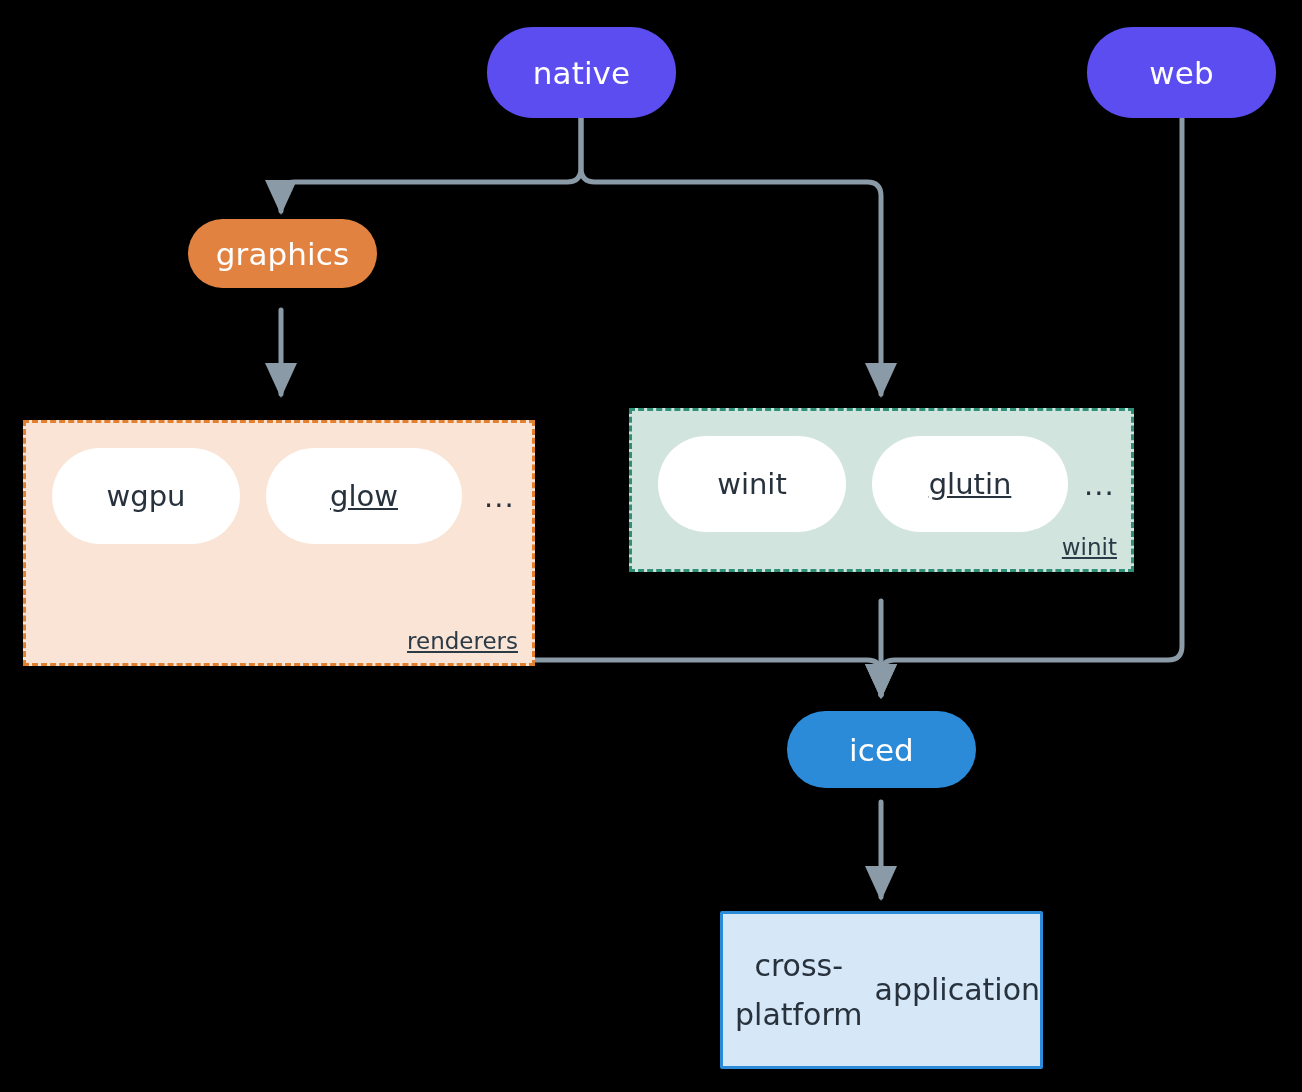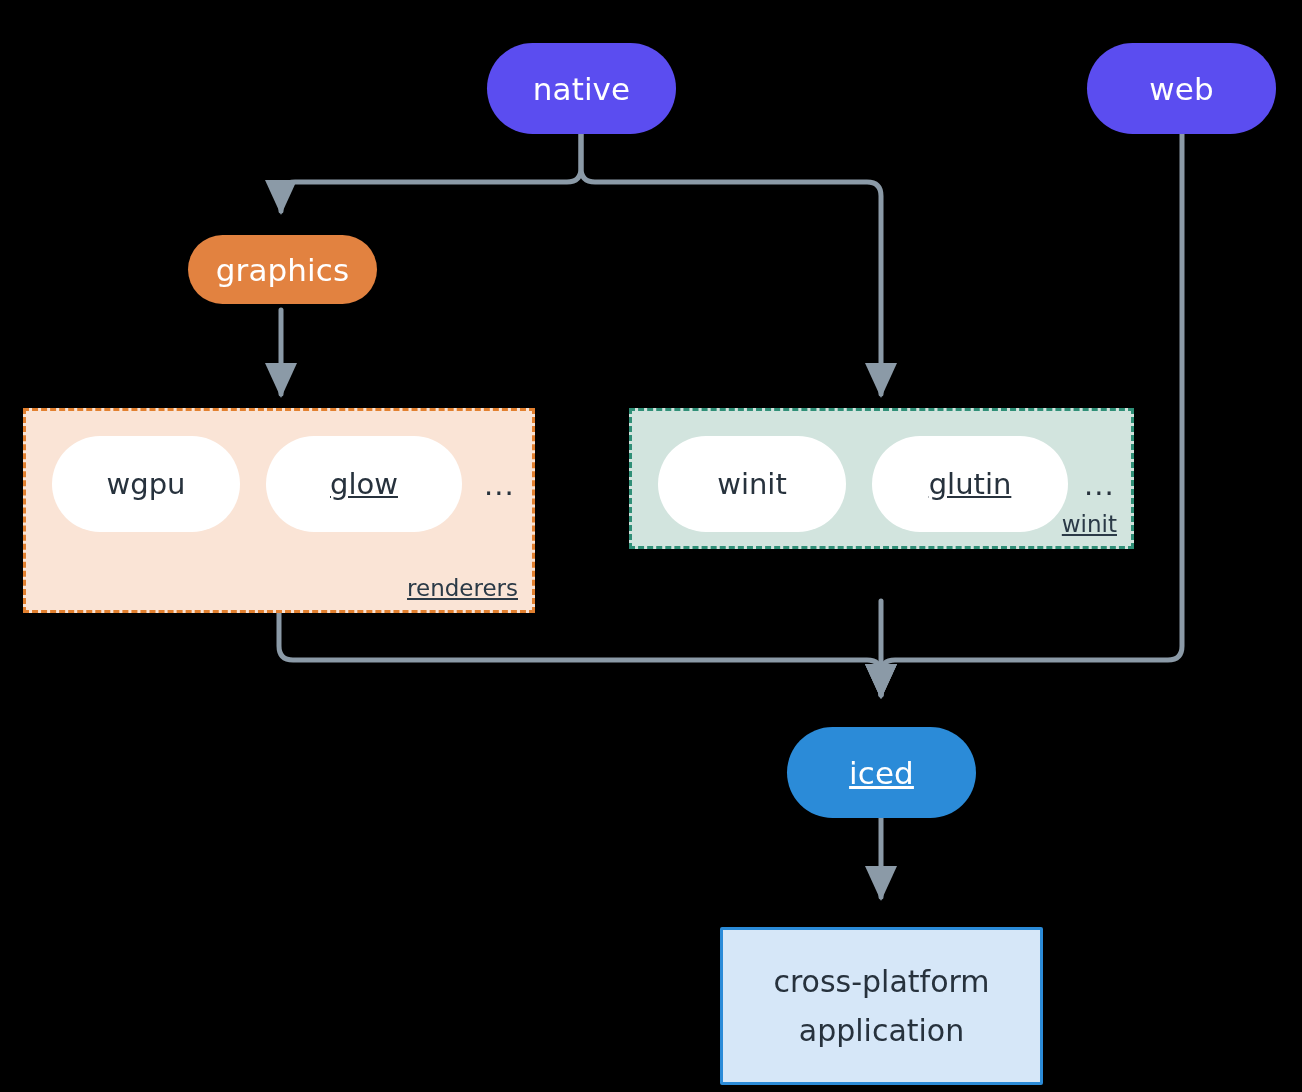--- a/index.html
+++ b/index.html
@@ -29,21 +29,20 @@
     height: 1092px;
     pointer-events: none;
   }
   .node {
     position: absolute;
     box-sizing: border-box;
     display: flex;
     align-items: center;
     justify-content: center;
     text-align: center;
-    margin-top: 16px;
   }
   
   .pill {
     border-radius: 999px;
     color: #ffffff;
     font-size: 31px;
     letter-spacing: 0.1px;
   }
   .pill-native {
     left: 487px; top: 27px;
@@ -55,38 +54,37 @@
     width: 189px; height: 91px;
     background: #5b4df0;
   }
   .pill-graphics {
     left: 188px; top: 219px;
     width: 189px; height: 69px;
     background: #e28240;
   }
   .pill-iced {
     left: 787px; top: 711px;
-    width: 189px; height: 91px;
+    width: 189px; height: 77px;
     background: #2b8bd8;
-    text-decoration: underline;
   }
   
   .group {
     position: absolute;
     box-sizing: border-box;
   }
   .group-renderers {
-    left: 23px; top: 408px;
-    width: 512px; height: 205px;
+    left: 23px; top: 420px;
+    width: 512px; height: 246px;
     background: #fae4d6;
     border: 3px dashed #e2802f;
   }
   .group-shells {
     left: 629px; top: 408px;
-    width: 505px; height: 141px;
+    width: 505px; height: 164px;
     background: #d2e4de;
     border: 3px dashed #2f8f77;
   }
   .group-label {
     position: absolute;
     right: 14px;
     bottom: 9px;
     font-size: 23px;
     color: #2b3a47;
     white-space: nowrap;
@@ -116,21 +114,21 @@
   }
   .ell-renderers { left: 458px; top: 60px; }
   .ell-shells   { left: 452px; top: 60px; }
   
   .box-app {
     left: 720px; top: 911px;
     width: 323px; height: 158px;
     background: #d6e7f8;
     border: 3px solid #2b8bd8;
     border-radius: 2px;
-    flex-direction: column;
+    flex-direction: row;
     color: #27323d;
     font-size: 30px;
     line-height: 1.65;
   }
   .box-app span { display: block; }
 </style>
 </head>
 <body>
 
 <div id="diagram-root">

